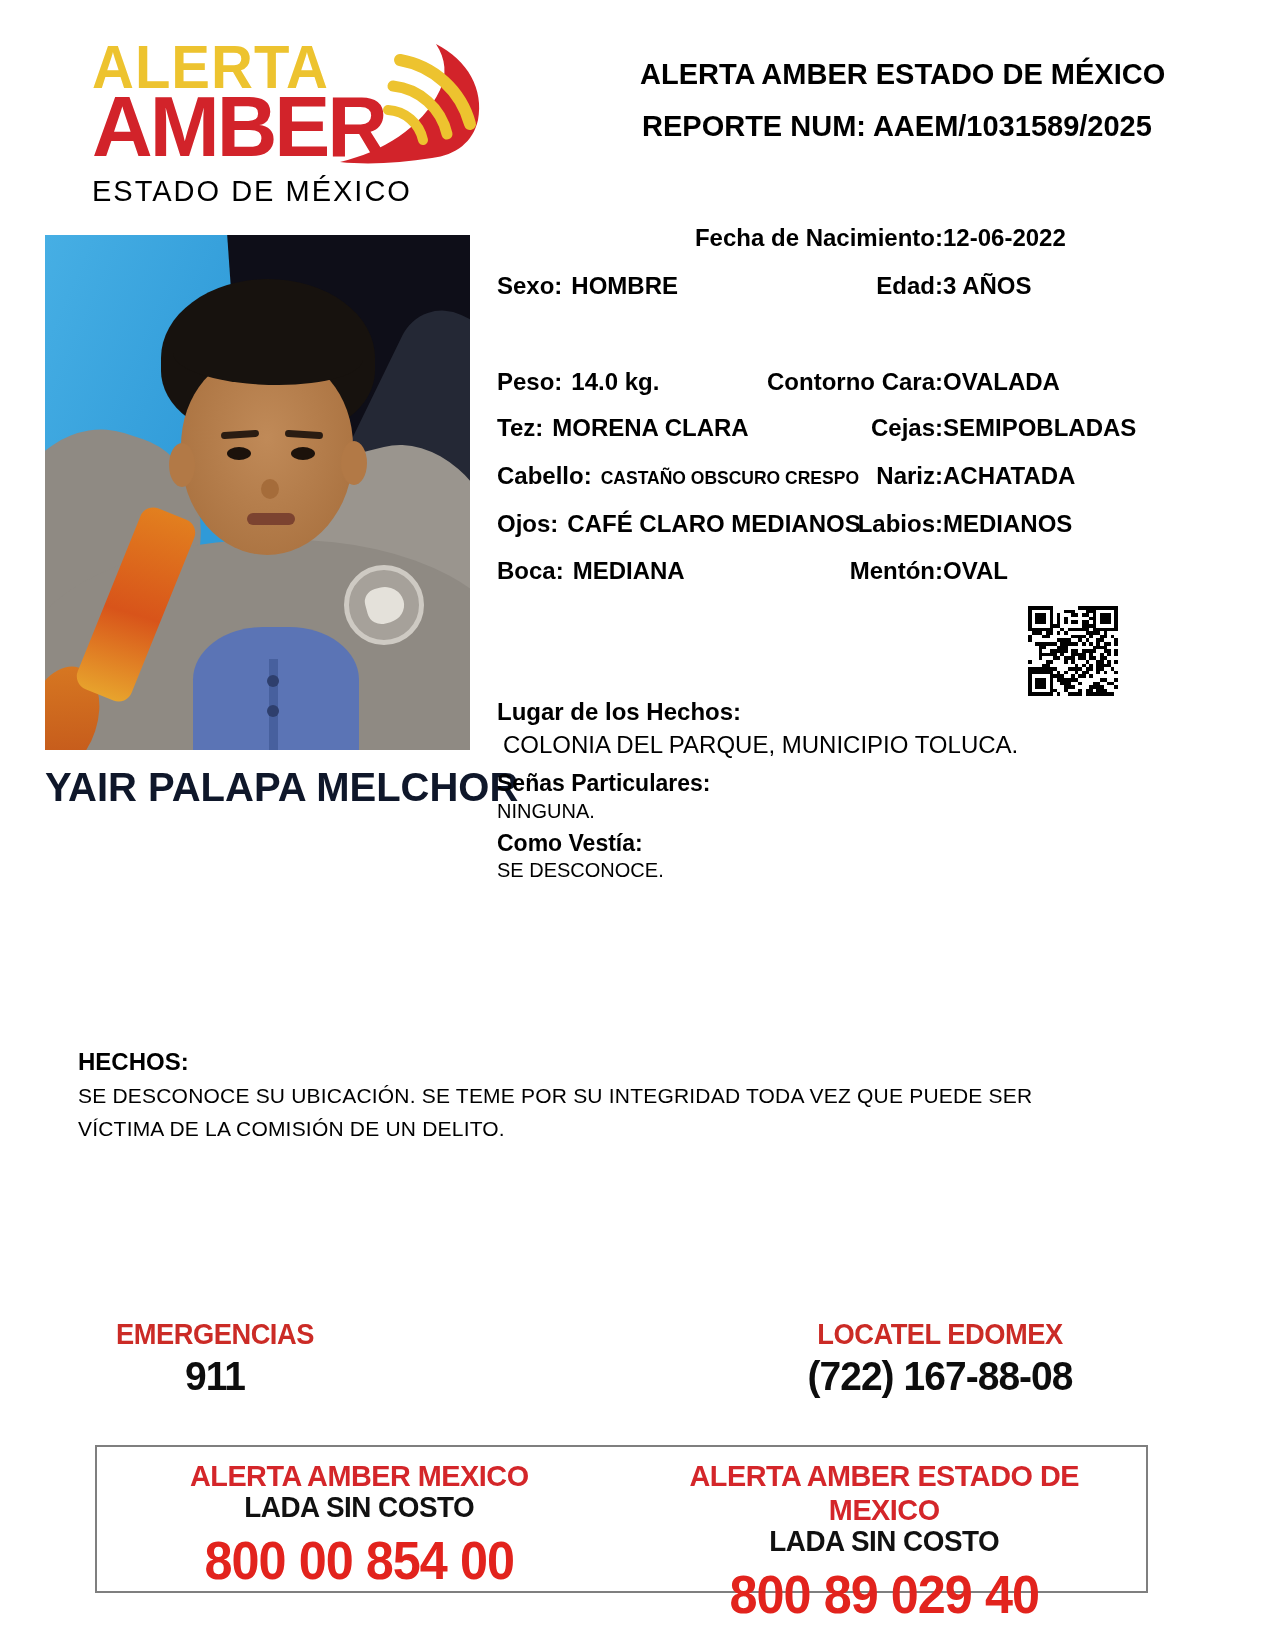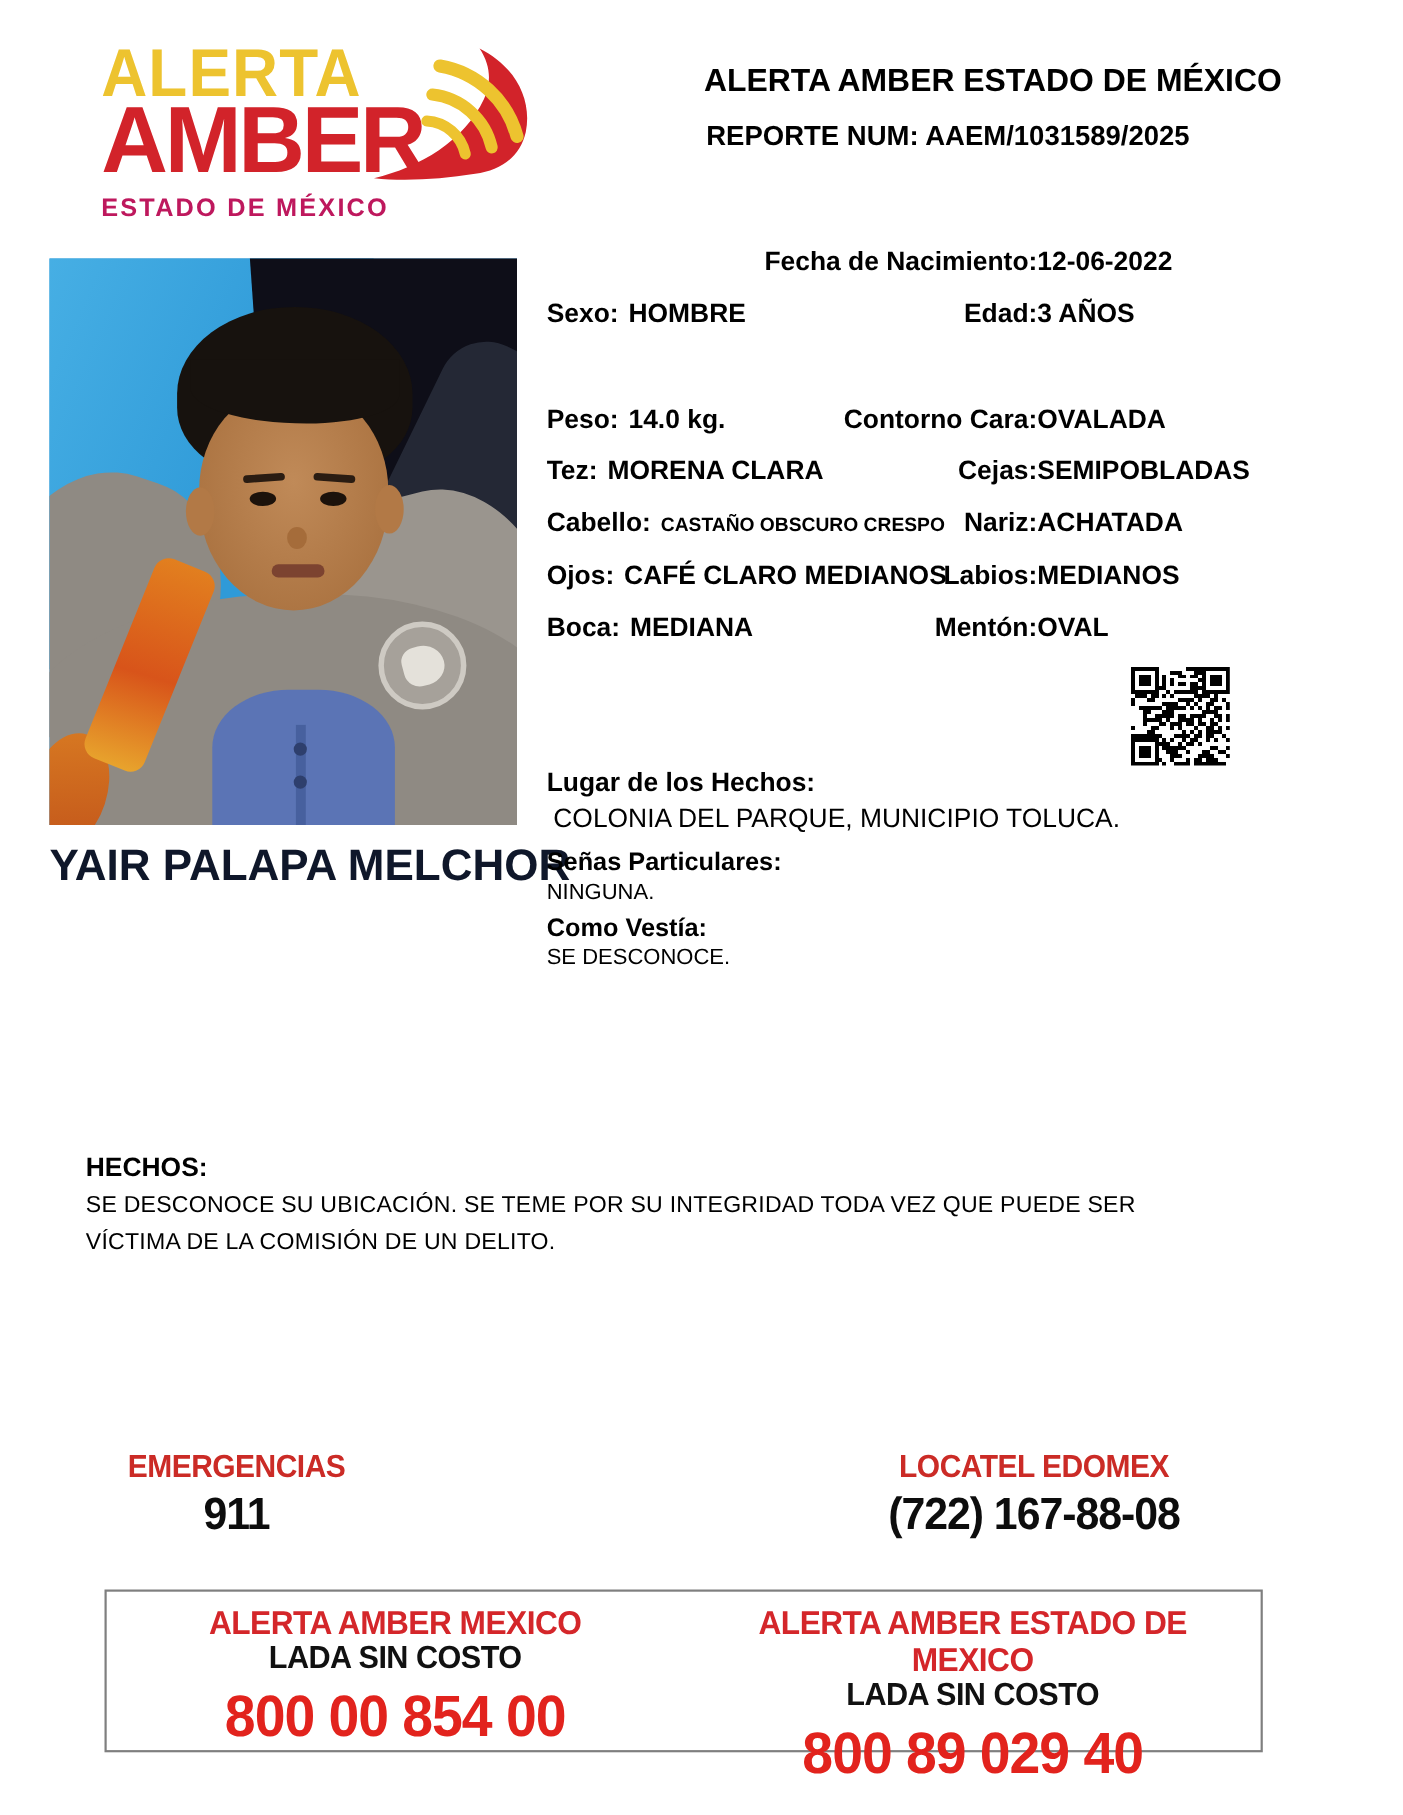--- a/index.html
+++ b/index.html
@@ -4,26 +4,26 @@
 <style>
   * { margin:0; padding:0; box-sizing:border-box; }
   html,body { background:#fff; }
   body { width:1275px; height:1650px; position:relative; font-family:"Liberation Sans", sans-serif; color:#000; }
   .page { position:absolute; inset:0; background:#fff; overflow:hidden; }
 
   
   .logo { position:absolute; left:92px; top:36px; width:330px; height:180px; }
   .logo-alerta { font-size:58px; font-weight:bold; color:#EDC32F; letter-spacing:1px; line-height:1; transform:scaleY(1.06); transform-origin:top left; }
   .logo-amber  { font-size:84px; font-weight:bold; color:#D2232A; letter-spacing:-3px; line-height:.92; margin-top:-6px; transform:scaleY(1.02); transform-origin:top left; }
-  .logo-estado { margin-top:10px; font-size:23px; font-weight:bold; color:#be185d; letter-spacing:2px; white-space:nowrap; }
+  .logo-estado { margin-top:10px; font-size:29px; font-weight:normal; color:#000000; letter-spacing:2px; white-space:nowrap; }
   .logo-swoosh { position:absolute; left:238px; top:-2px; width:160px; height:150px; }
 
   
   .doc-title  { position:absolute; left:640px; top:58px;  font-size:29px; font-weight:bold; white-space:nowrap; }
-  .doc-report { position:absolute; left:642px; top:110px; font-size:25px; font-weight:bold; white-space:nowrap; }
+  .doc-report { position:absolute; left:642px; top:110px; font-size:29px; font-weight:bold; white-space:nowrap; }
 
   
   .photo { position:absolute; left:45px; top:235px; width:425px; height:515px; overflow:hidden;
            background:linear-gradient(115deg,#2f9ad8 0%,#1f7ec2 55%,#19699c 100%); }
   .photo div { position:absolute; }
   .ph-light   { left:-60px; top:-70px; width:310px; height:460px; background:linear-gradient(100deg,#4ab2e6,#2f9ad8 75%); transform:rotate(14deg); }
   .ph-dark    { right:-25px; top:-25px; width:260px; height:265px; background:#0e0e18; transform:rotate(-4deg); }
   .ph-arm     { right:-35px; top:80px; width:150px; height:270px; background:#242835; border-radius:44px; transform:rotate(26deg); }
   .ph-hand    { right:30px; top:235px; width:66px; height:88px; background:#9c6b42; border-radius:45%; }
   .ph-jkl     { left:-50px; top:195px; width:200px; height:250px; background:#8f8a83; border-radius:45%; transform:rotate(18deg); }

